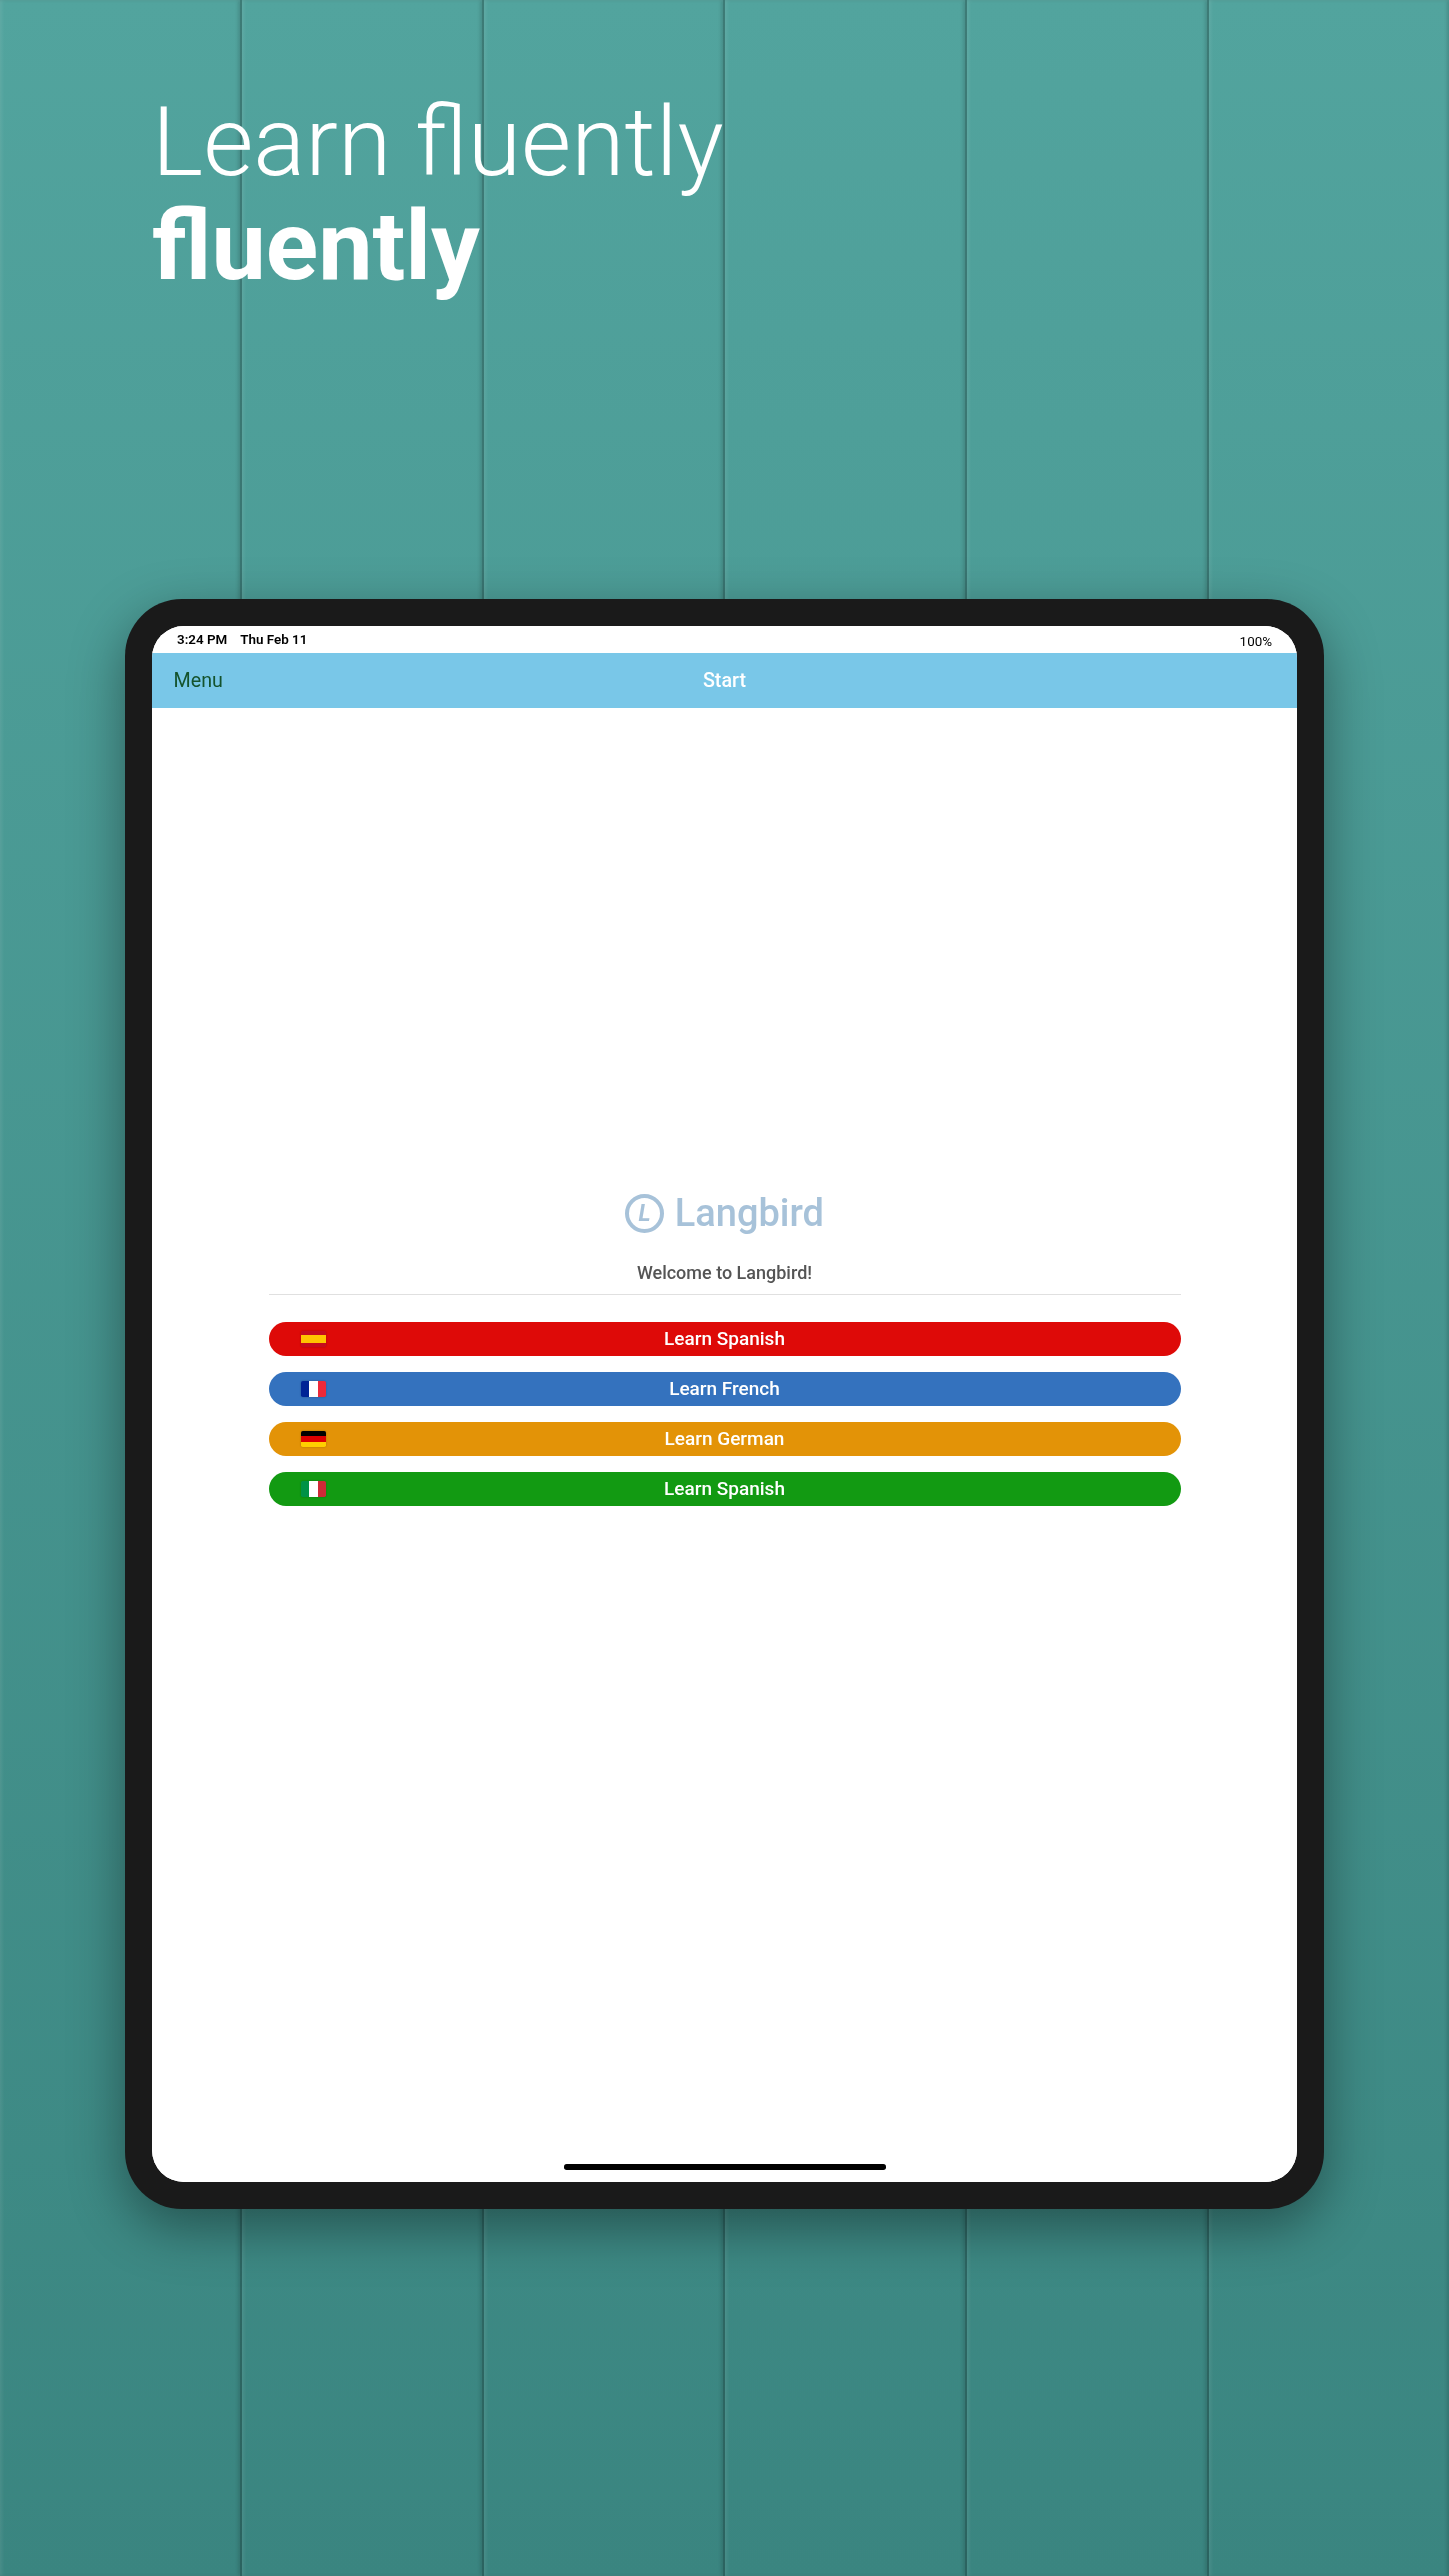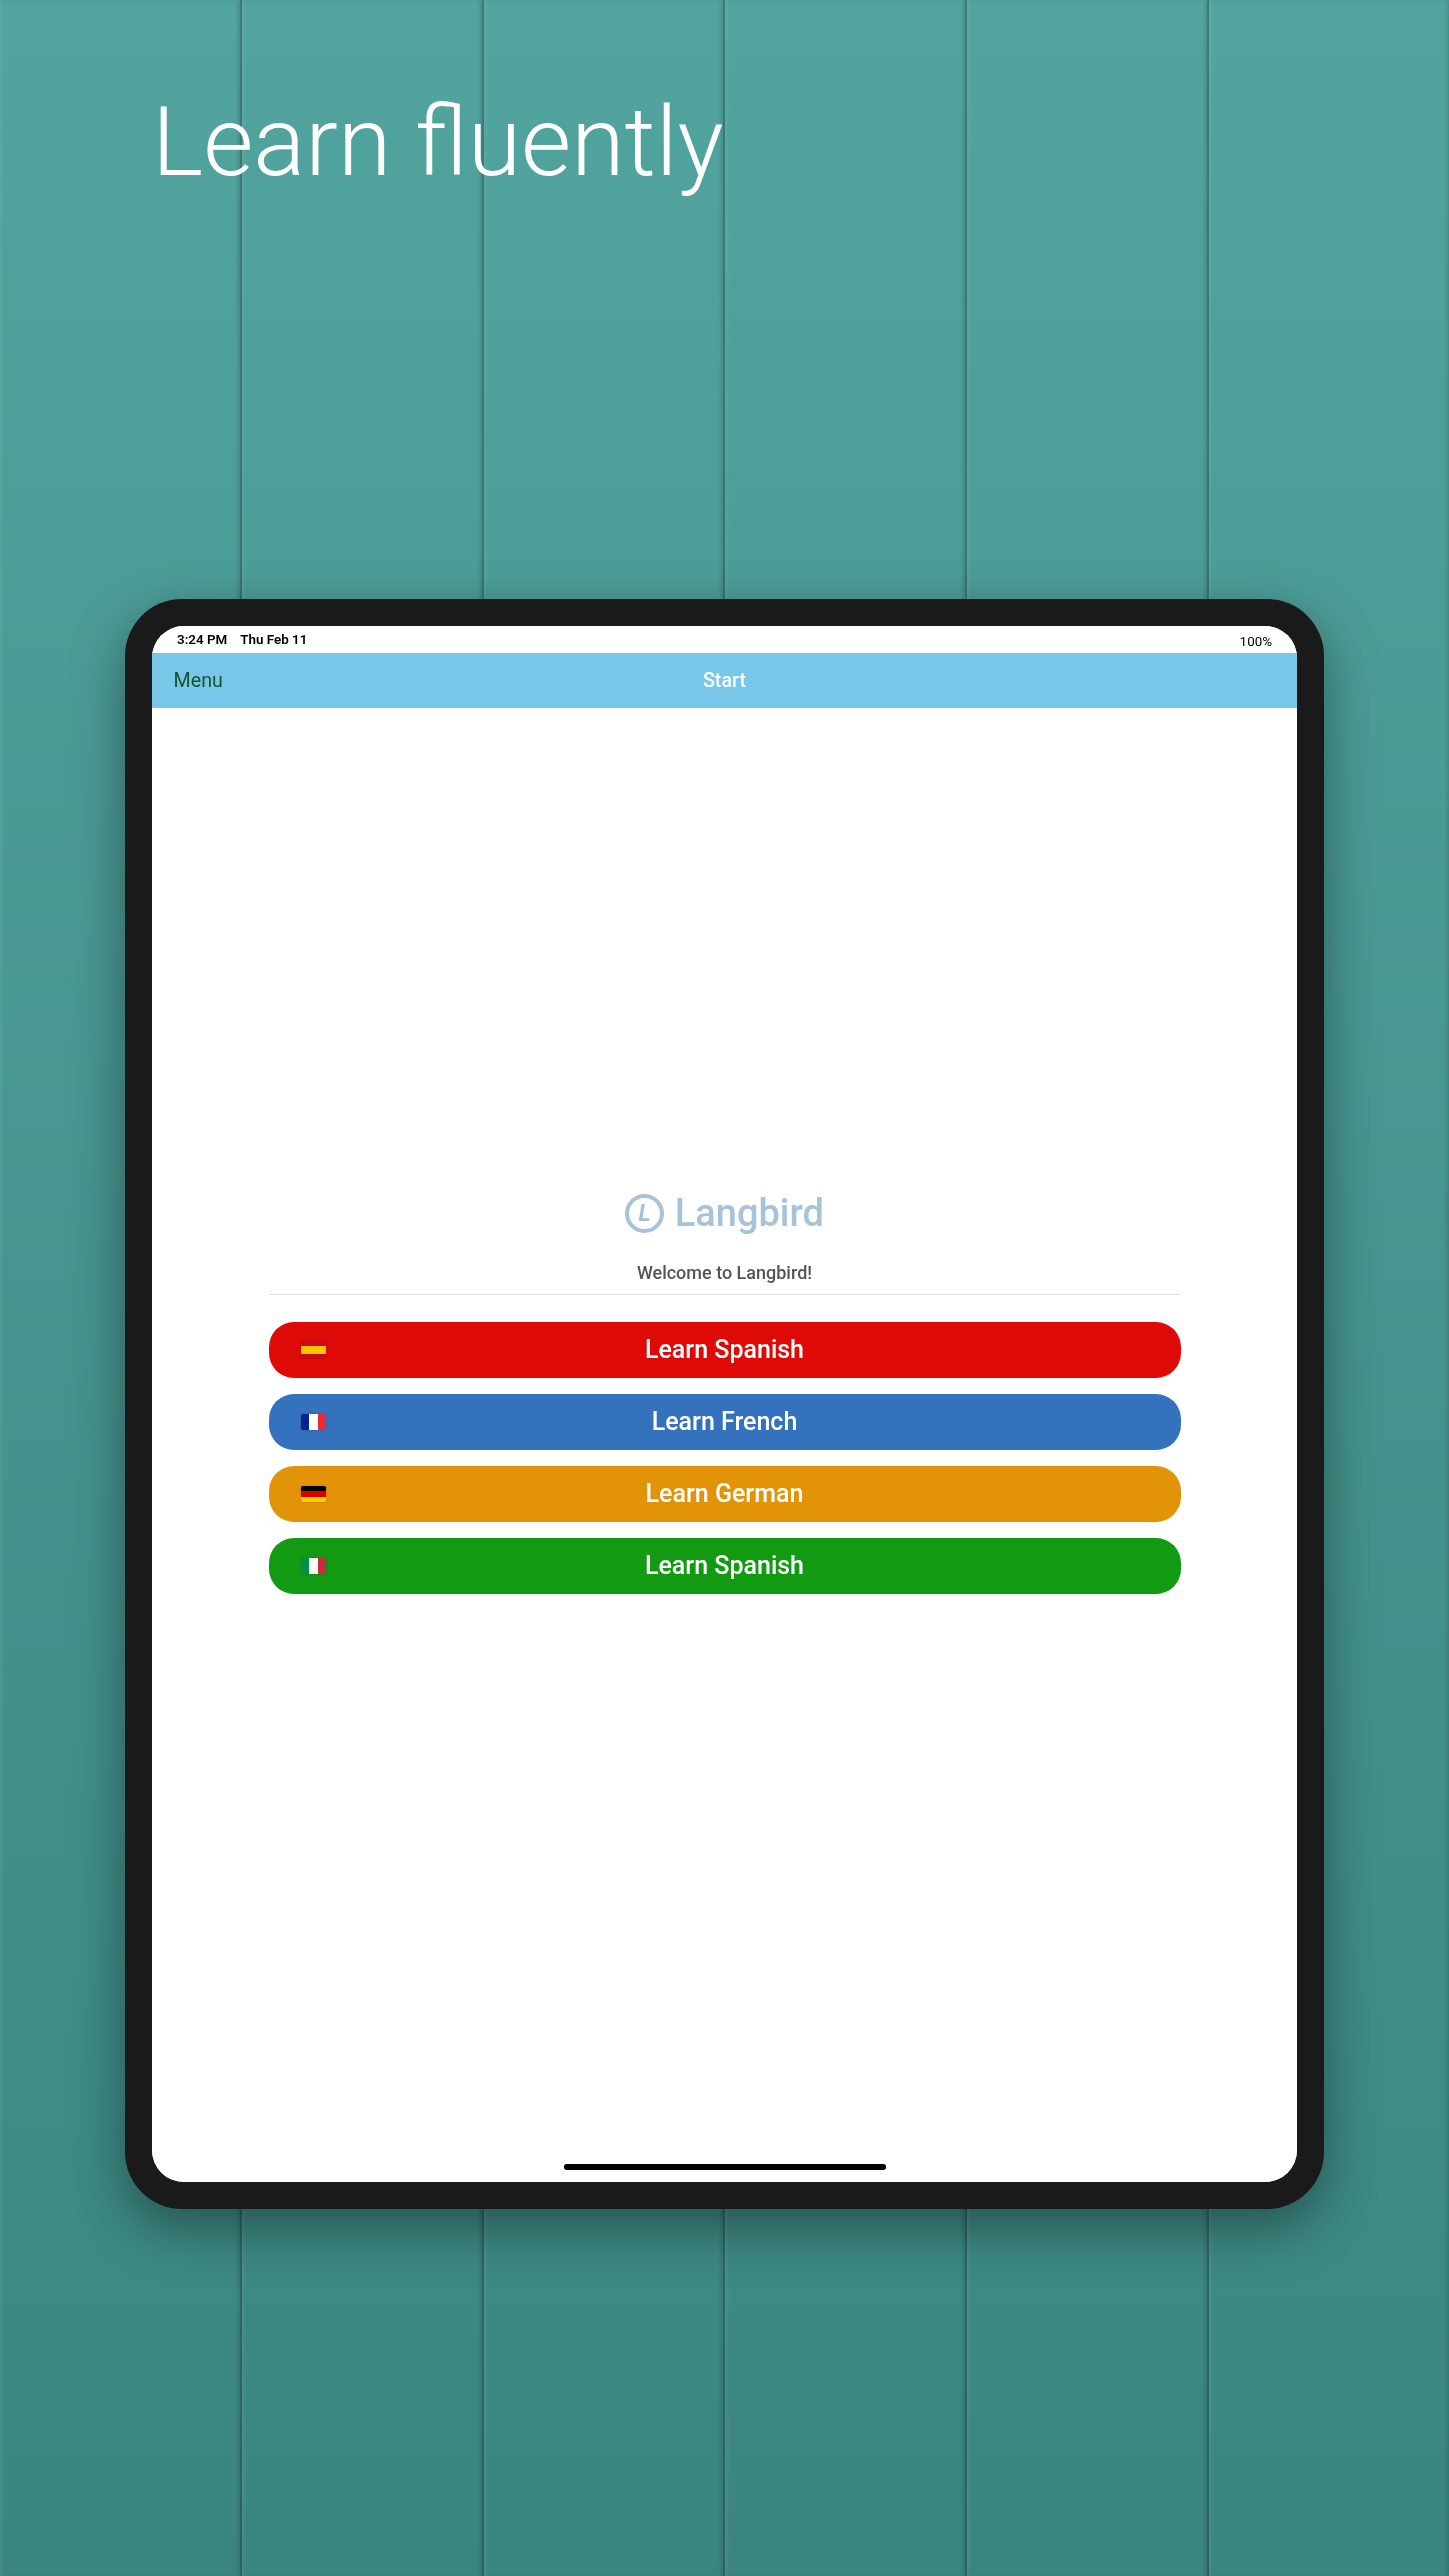--- a/index.html
+++ b/index.html
@@ -178,28 +178,28 @@
     }
     
     .lang-buttons {
       width: 912px;
       display: flex;
       flex-direction: column;
       gap: 16px;
     }
     
     .lang-button {
-      height: 56px;
+      height: 34px;
       border-radius: 25px;
       display: flex;
       align-items: center;
       position: relative;
       cursor: pointer;
       color: #fff;
-      font-size: 25px;
+      font-size: 19px;
       font-weight: 500;
     }
     .lang-button-text {
       flex: 1;
       text-align: center;
     }
     .flag {
       position: absolute;
       left: 32px;
       width: 25px;
@@ -244,20 +244,21 @@
   <div class="plank"></div>
   <div class="plank"></div>
   <div class="plank"></div>
   <div class="plank"></div>
   <div class="plank"></div>
   <div class="plank"></div>
 </div>
 
 <div class="hero-text">
   <div class="hero-line1">Learn fluently</div>
+  <div class="hero-line2">fluently</div>
 </div>
 
 <div class="tablet-frame">
   <div class="tablet-screen">
 
     <div class="status-bar">
       <div class="status-left">
         <span>3:24 PM</span>
         &nbsp;&nbsp;
         <span>Thu Feb 11</span>

